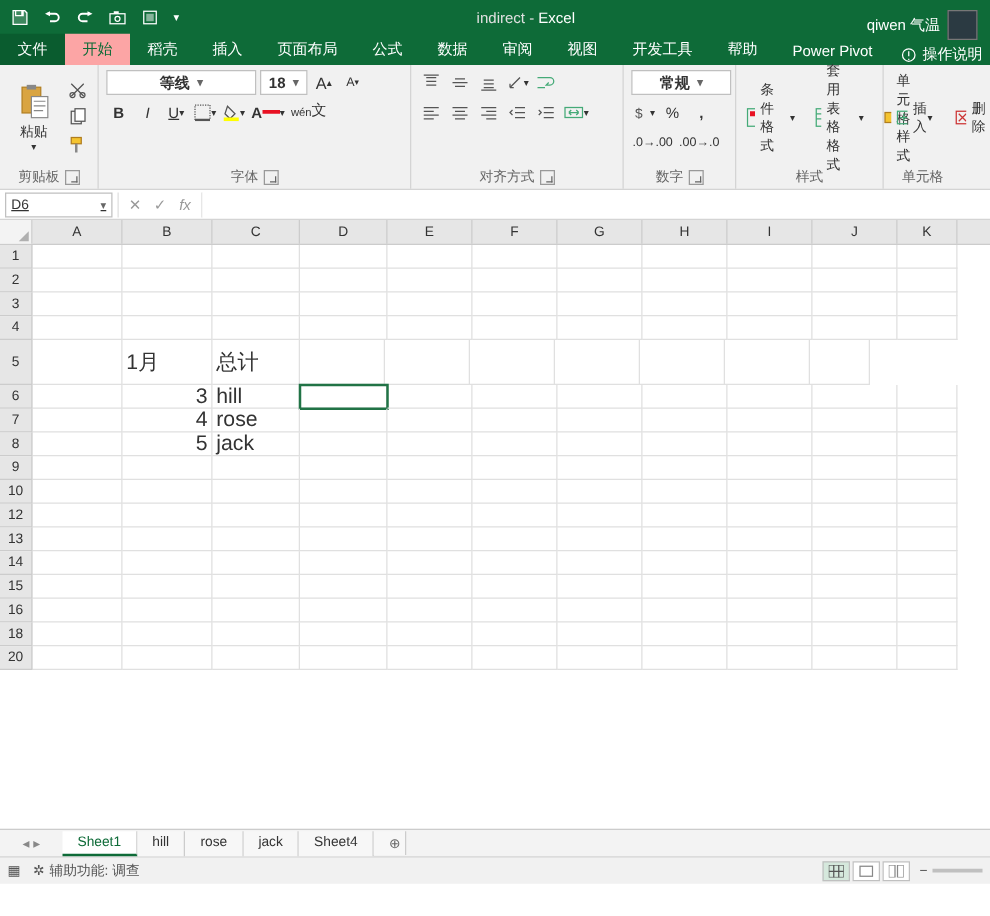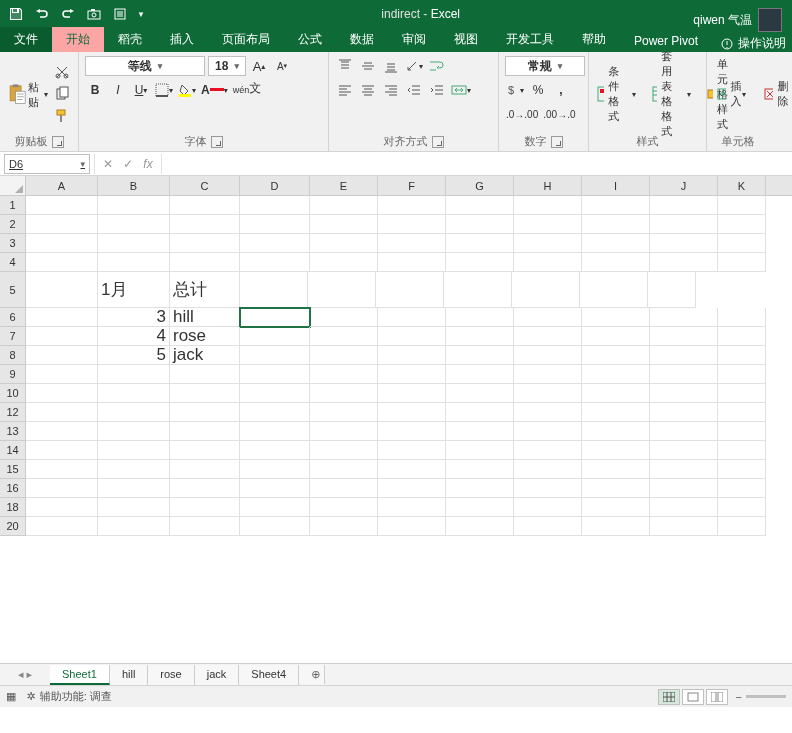--- a/index.html
+++ b/index.html
@@ -24,21 +24,21 @@
 .tell-me { display: flex; align-items: center; gap: 4px; padding: 0 6px; }
 
 
 .ribbon { height: 100px; background: #f1f1f1; border-bottom: 1px solid #d4d4d4; display: flex; }
 .group { border-right: 1px solid #d4d4d4; display: flex; flex-direction: column; padding: 4px 6px 2px; }
 .group-body { flex: 1; display: flex; align-items: center; }
 .group-label { text-align: center; font-size: 11px; color: #666; padding-top: 2px; display: flex; justify-content: center; align-items: center; gap: 4px; }
 .group-label .dlg { width: 12px; height: 12px; border: 1px solid #999; position: relative; }
 .group-label .dlg::after { content: ""; position: absolute; right: 1px; bottom: 1px; width: 4px; height: 4px; border-right: 1px solid #666; border-bottom: 1px solid #666; }
 
-.big-btn { display: flex; flex-direction: row; align-items: center; justify-content: center; width: 42px; height: 70px; }
+.big-btn { display: flex; flex-direction: column; align-items: center; justify-content: center; width: 42px; height: 70px; }
 .big-btn .ic { width: 30px; height: 30px; }
 .big-btn .lbl { font-size: 11px; margin-top: 2px; }
 
 .col { display: flex; flex-direction: column; gap: 2px; margin-left: 4px; }
 .row { display: flex; align-items: center; gap: 3px; }
 .small-btn { min-width: 20px; height: 20px; display: flex; align-items: center; justify-content: center; font-size: 12px; border: 1px solid transparent; }
 .small-btn.combo { border: 1px solid #c0c0c0; background: #fff; padding: 0 4px; font-weight: bold; }
 .combo .dd { margin-left: 6px; font-size: 9px; color: #666; }
 
 .font-name { width: 120px; }

